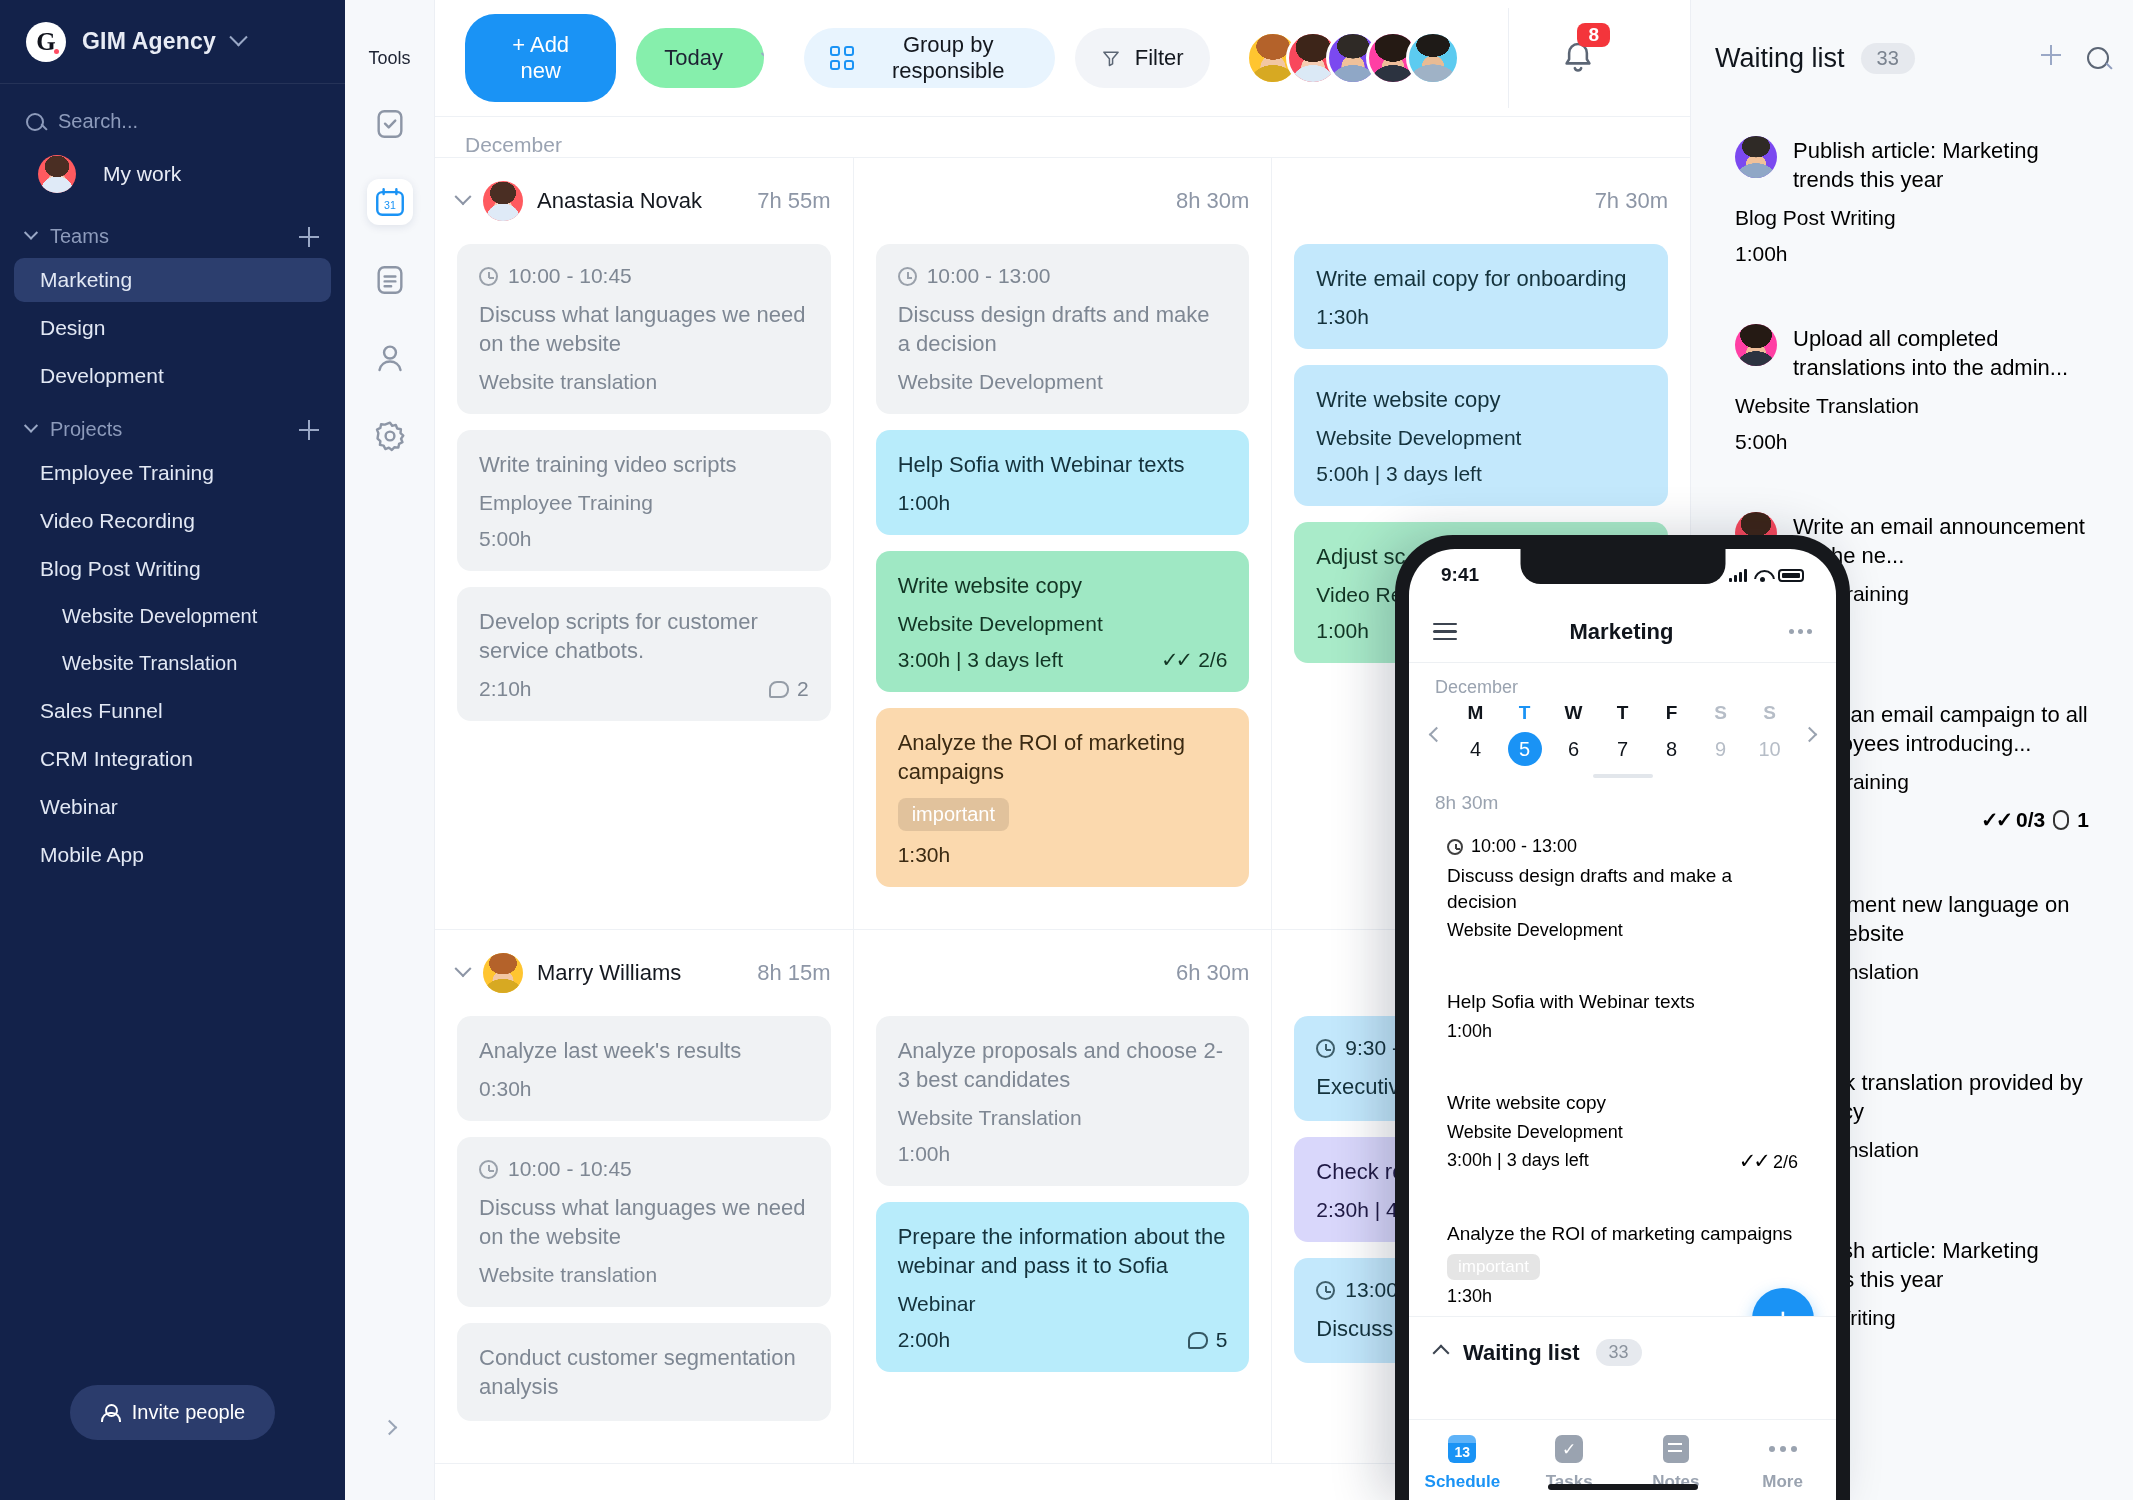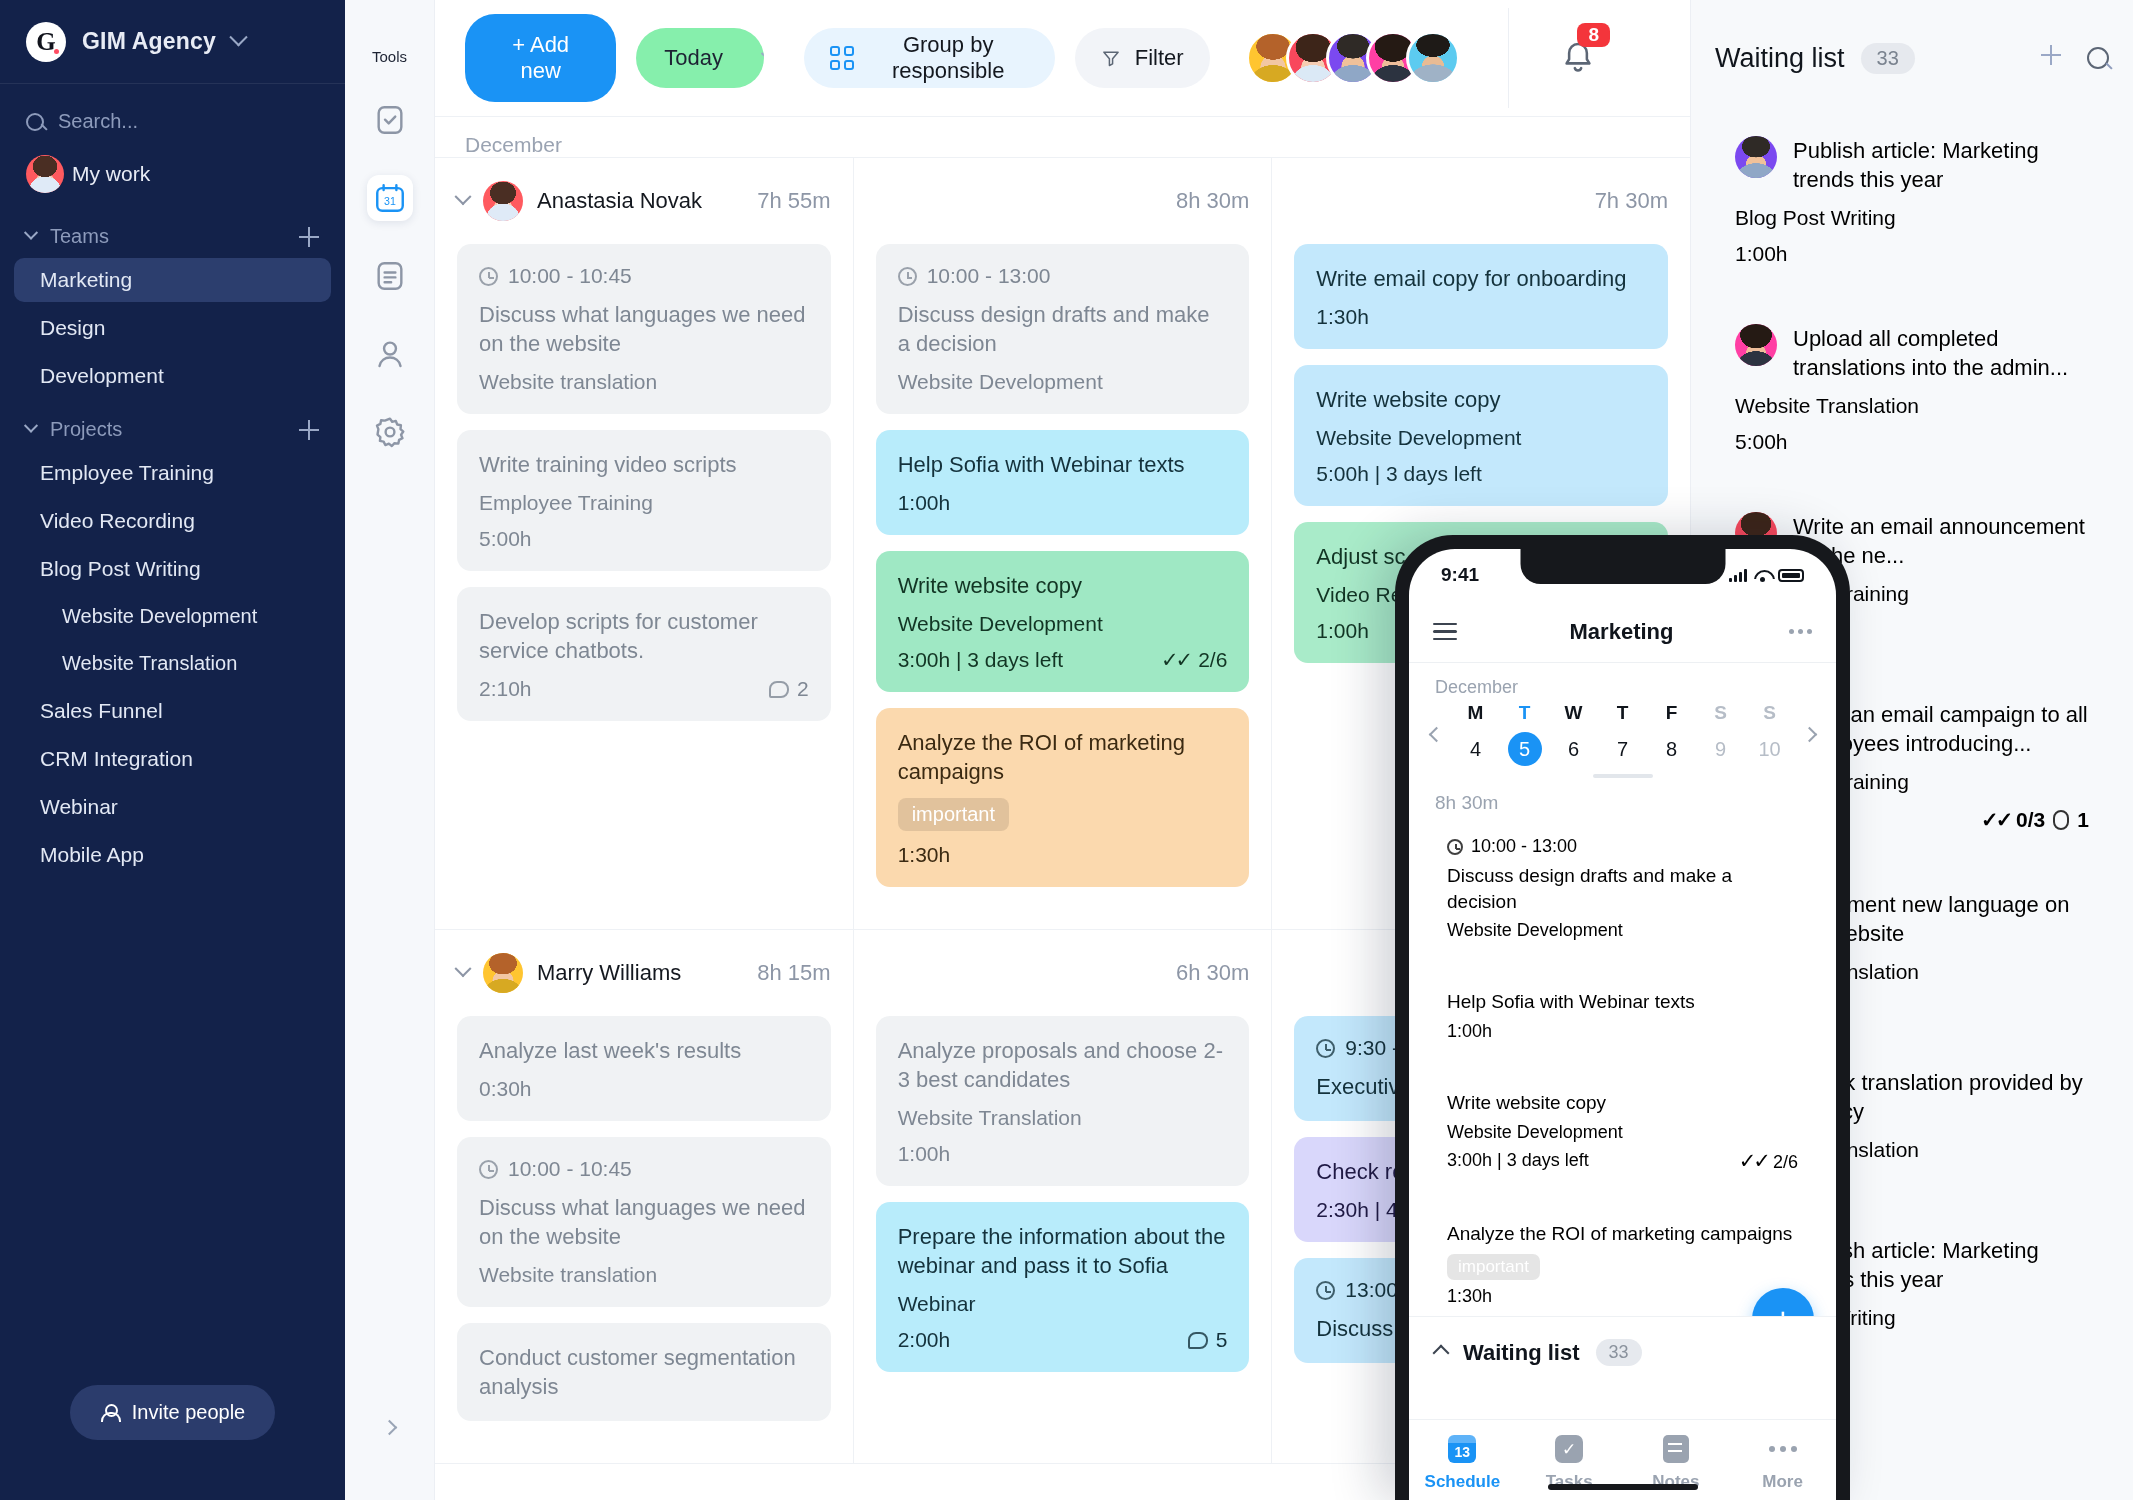--- a/index.html
+++ b/index.html
@@ -35,21 +35,21 @@
     width: 5px; height: 5px; border-radius: 50%; background: #ff4d63;
   }
   .brand-name { font-size: 23px; font-weight: 600; letter-spacing: .2px; }
   .chev { width: 13px; height: 13px; border-right: 2.2px solid #9aa8c6; border-bottom: 2.2px solid #9aa8c6; transform: rotate(45deg) translate(-3px,-3px); }
   .chev.sm { width: 10px; height: 10px; border-width: 2px; }
 
   .sb-search { display: flex; align-items: center; gap: 14px; padding: 26px 26px 8px; color: #8d9bbb; font-size: 20px; }
   .mag { width: 18px; height: 18px; border: 2.2px solid #8d9bbb; border-radius: 50%; position: relative; flex: 0 0 auto; }
   .mag::after { content:""; position:absolute; width: 8px; height:2.2px; background:#8d9bbb; right:-6px; bottom:0px; transform: rotate(45deg); }
 
-  .sb-mywork { display: flex; align-items: center; gap: 8px; padding: 14px 26px; font-size: 21px; text-align: right; }
+  .sb-mywork { display: flex; align-items: center; gap: 27px; padding: 14px 38px; font-size: 21px; text-align: right; }
   .av { border-radius: 50%; flex: 0 0 auto; background-size: cover; position: relative; overflow: hidden; }
   .av.a1 { background: radial-gradient(circle at 50% 72%, #f7c9b0 0 28%, transparent 29%), linear-gradient(#ff5a5f,#ff5a5f); }
   .av.a1::after { content:""; position:absolute; inset:0; background:
      radial-gradient(ellipse 46% 40% at 50% 30%, #4a2e23 0 70%, transparent 71%),
      radial-gradient(ellipse 60% 55% at 50% 95%, #dfeaf7 0 70%, transparent 71%); }
 
   .sb-section { display: flex; align-items: center; padding: 18px 26px 8px; color: #8d9bbb; font-size: 20px; gap: 14px; }
   .sb-section .ttl { flex: 1; }
   .plus { width: 20px; height: 20px; position: relative; cursor: pointer; }
   .plus::before, .plus::after { content:""; position: absolute; background: #9aa8c6; }
@@ -73,21 +73,21 @@
   .person-ic { width: 18px; height: 18px; position: relative; }
   .person-ic::before { content:""; position:absolute; left:5px; top:0; width:9px; height:9px; border:2px solid #fff; border-radius:50%; }
   .person-ic::after { content:""; position:absolute; left:1px; bottom:0; width:16px; height:8px; border:2px solid #fff; border-bottom:none; border-radius: 9px 9px 0 0;}
 
   
   .rail {
     width: 90px; flex: 0 0 90px; background: #f6f8fb; height: 1500px;
     display:flex; flex-direction: column; align-items:center; position: relative;
     border-right: 1px solid #eceff4;
   }
-  .rail-title { font-size: 15px; color: #1d2333; margin-top: 48px; font-weight: 400;}
+  .rail-title { font-size: 18px; color: #1d2333; margin-top: 48px; font-weight: 400;}
   .rail-ic { width: 46px; height: 46px; border-radius: 12px; margin-top: 32px; display:flex; align-items:center; justify-content:center; cursor:pointer; }
   .rail-ic.sel { background: #fff; box-shadow: 0 2px 8px rgba(20,40,90,.10); }
   .rail-expand { position: absolute; bottom: 60px; left: 50%; transform: translateX(-50%); width: 26px; height: 26px; display:flex; align-items:center; justify-content:center; cursor:pointer;}
   .rail-expand i { width: 11px; height: 11px; border-right: 2.4px solid #9aa5b6; border-top: 2.4px solid #9aa5b6; transform: rotate(45deg); display:block;}
 
   
   .main { flex: 1; height: 1500px; display: flex; flex-direction: column; background: #fff; min-width: 0; }
   .topbar { height: 116px; display:flex; align-items:center; padding: 0 0 0 30px; gap: 20px; position: relative; }
   .btn-add {
     background: #1a93f5; color: #fff; border: none; cursor: pointer;

